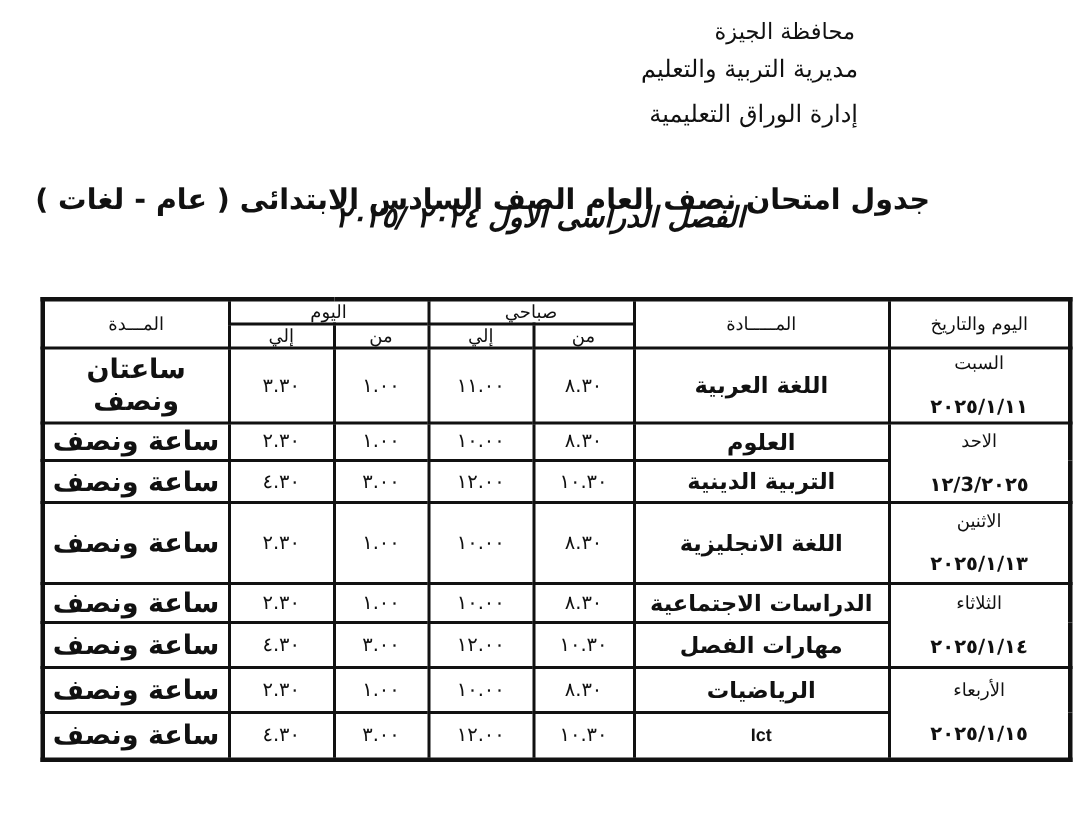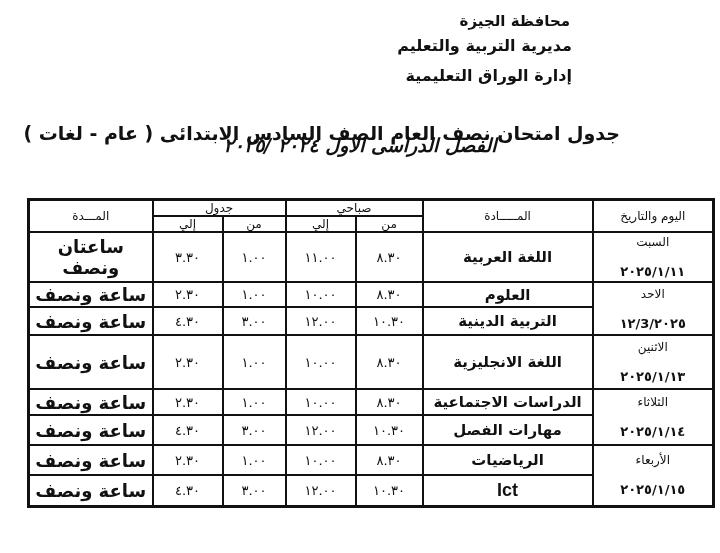--- a/index.html
+++ b/index.html
@@ -1,21 +1,21 @@
 <!DOCTYPE html>
 <html><head>
 <meta charset="utf-8">
 <style>
   html, body { margin: 0; padding: 0; }
   body {
     width: 720px; height: 553px; background: #ffffff; position: relative; overflow: hidden;
     font-family: "DejaVu Sans", sans-serif; color: #111;
   }
   .hdr-line {
-    position: absolute; right: 148px; font-weight: bold; font-size: 15px; direction: rtl; text-align: left; white-space: nowrap;
+    position: absolute; right: 148px; font-weight: normal; font-size: 15px; direction: rtl; text-align: left; white-space: nowrap;
   }
   .title {
     position: absolute; left: 100px; width: 520px; text-align: center; direction: rtl; font-weight: bold; font-size: 19px; white-space: nowrap;
   }
   table.sched {
     position: absolute; left: 27px; top: 198px; width: 685px;
     border-collapse: collapse; direction: rtl; table-layout: fixed;
   }
   table.sched td, table.sched th {
     border: 2px solid #111; text-align: center; vertical-align: middle; padding: 0;
@@ -47,21 +47,21 @@
     <col style="width:70px">
     <col style="width:63px">
     <col style="width:70px">
     <col style="width:124px">
   </colgroup>
   <tbody>
       <tr style="height:15px">
     <th rowspan="2">اليوم والتاريخ</th>
     <th rowspan="2">المـــــادة</th>
     <th colspan="2">صباحي</th>
-    <th colspan="2">جدول</th>
+    <th colspan="2">اليوم</th>
     <th rowspan="2">المـــدة</th>
   </tr>
   <tr style="height:15px">
     <th>من</th>
     <th>إلي</th>
     <th>من</th>
     <th>إلي</th>
   </tr>
 
   <tr style="height:50px">
@@ -138,21 +138,21 @@
       <div class="d2">٢٠٢٥/١/١٥</div>
     </td>
     <td class="subj">الرياضيات</td>
     <td class="time">٨.٣٠</td>
     <td class="time">١٠.٠٠</td>
     <td class="time">١.٠٠</td>
     <td class="time">٢.٣٠</td>
     <td class="dur">ساعة ونصف</td>
   </tr>
   <tr style="height:31px">
-    <td class="subj" style="font-size:18px; font-family:'Liberation Sans', sans-serif;">Ict</td>
+    <td class="subj" style="font-size:12px; font-family:'Liberation Sans', sans-serif;">Ict</td>
     <td class="time">١٠.٣٠</td>
     <td class="time">١٢.٠٠</td>
     <td class="time">٣.٠٠</td>
     <td class="time">٤.٣٠</td>
     <td class="dur">ساعة ونصف</td>
   </tr>
 </tbody>
   </table>
 
 </body></html>

